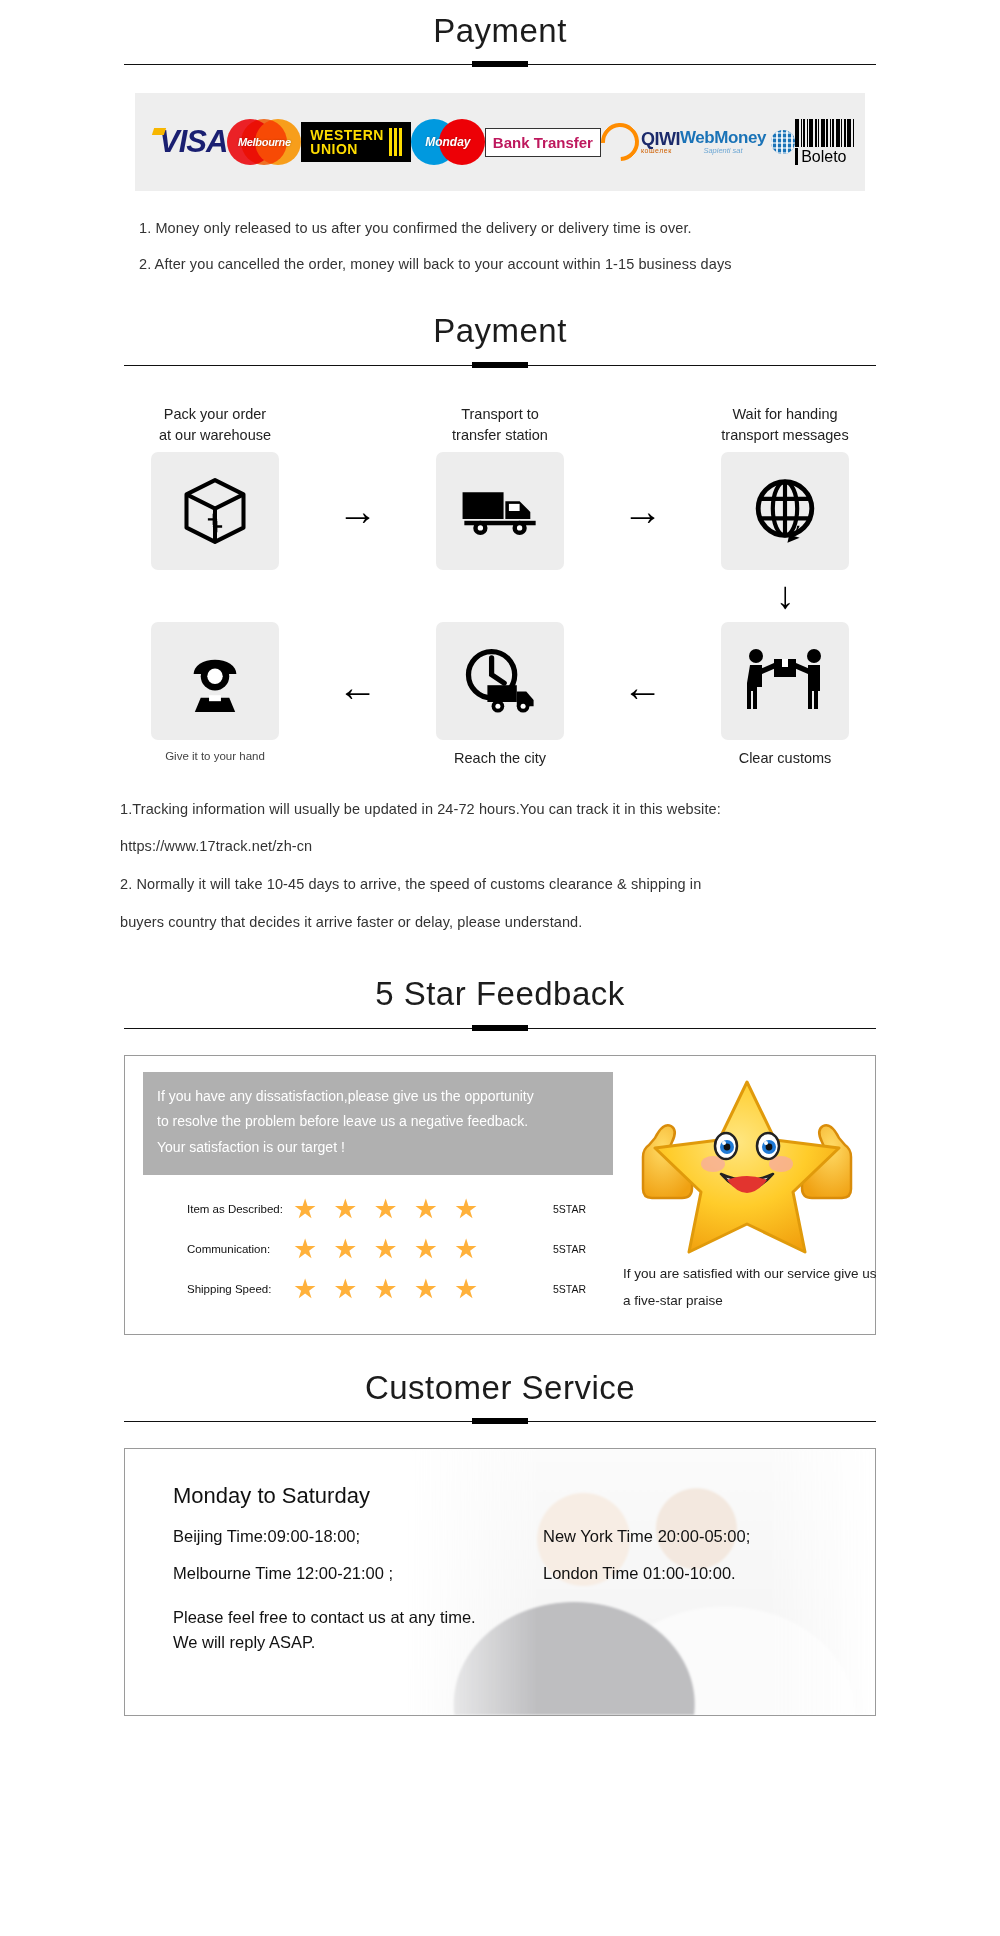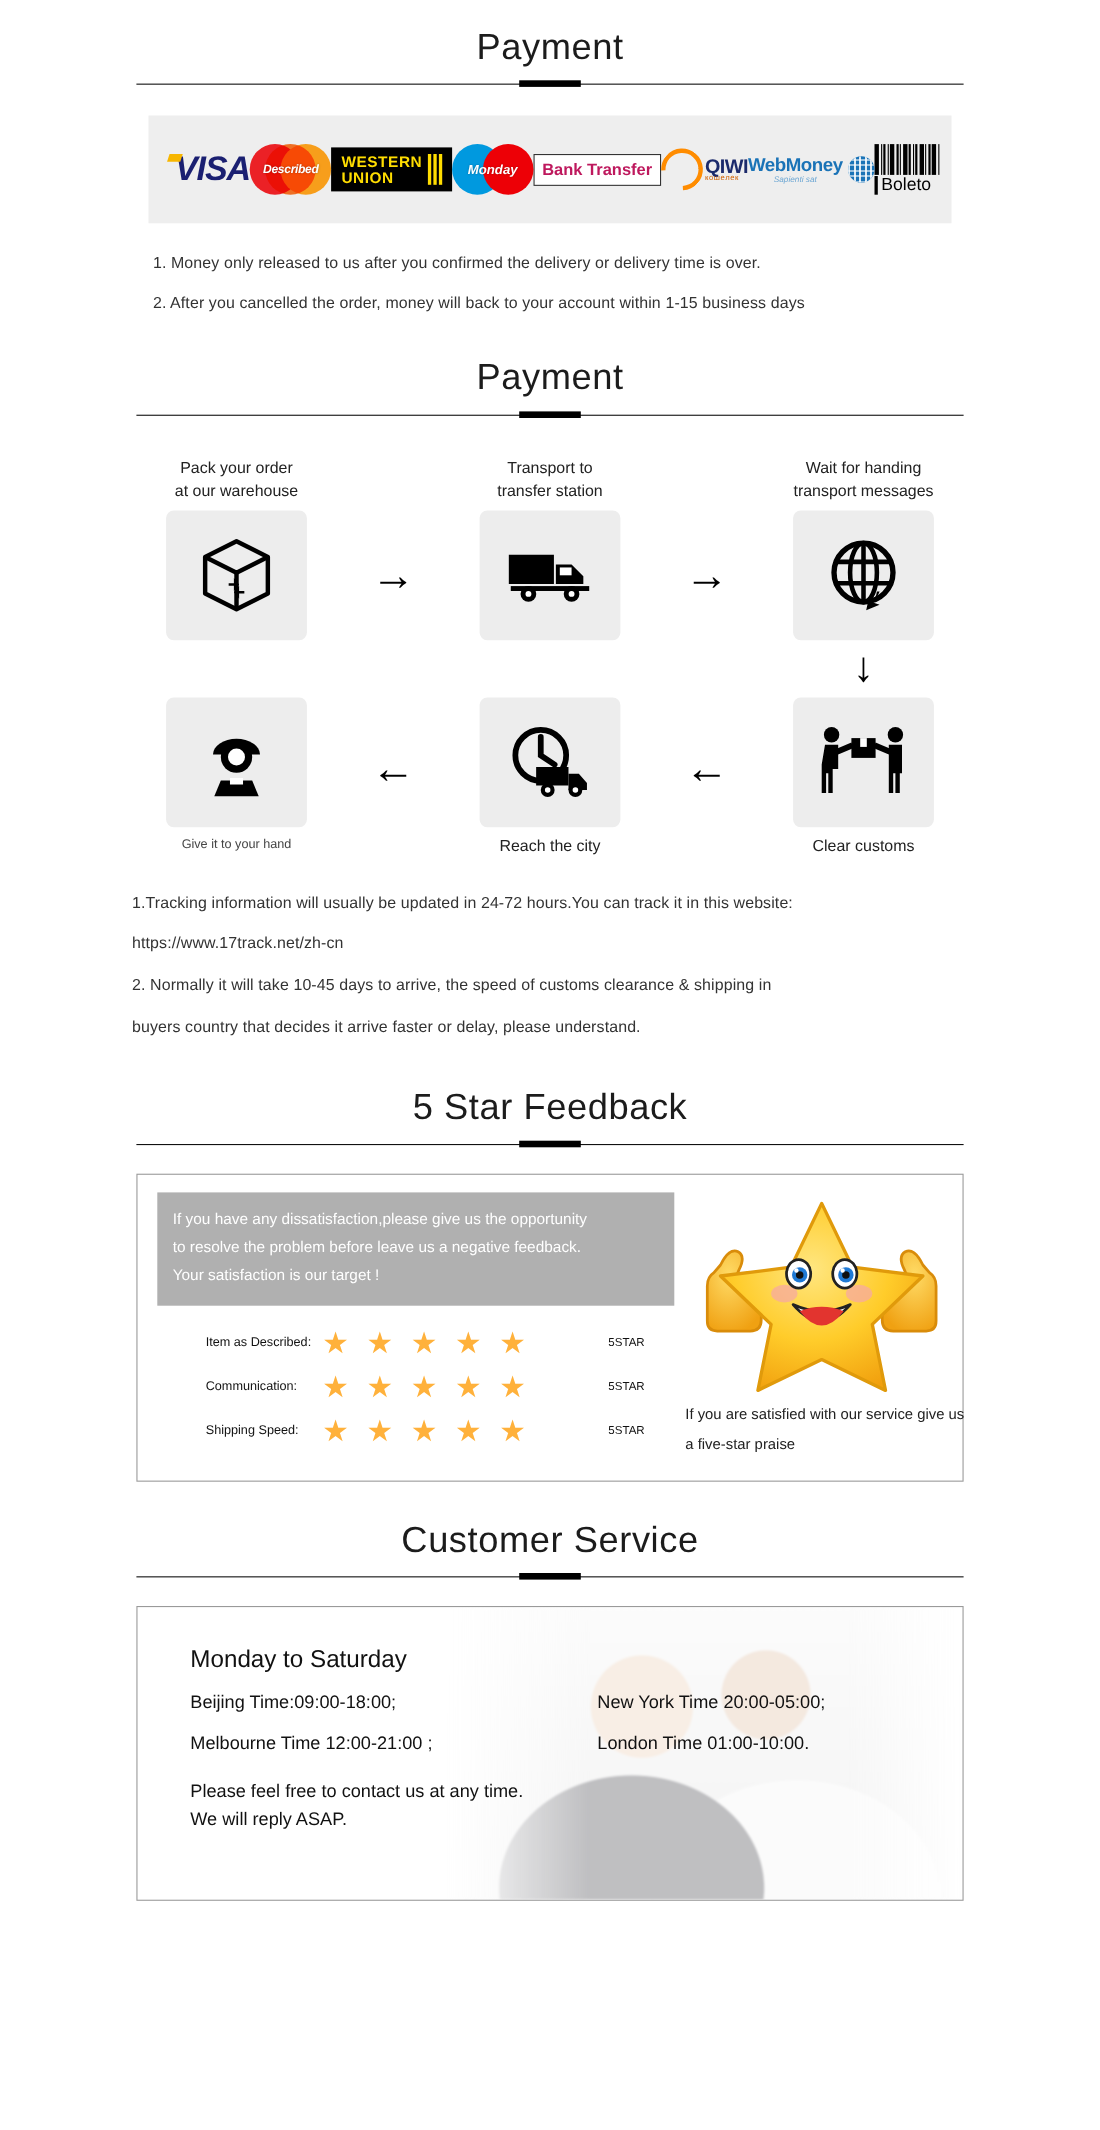--- a/index.html
+++ b/index.html
@@ -13,21 +13,21 @@
     font-family: "Liberation Sans", sans-serif;
     color: #222;
     -webkit-font-smoothing: antialiased;
   }
 
   .page { width: 1000px; position: relative; }
 
   
   .section-head {
     text-align: center;
-    margin: 16px;
+    margin: 4px;
     padding-top: 6px;
   }
   .section-head .title {
     font-size: 33px;
     font-weight: 400;
     letter-spacing: 0.5px;
     color: #1c1c1c;
     line-height: 1.25;
     font-family: "Liberation Sans", sans-serif;
   }
@@ -314,21 +314,21 @@
 
     <div class="logo">
       <span class="visa">VISA</span>
     </div>
 
     <div class="logo">
       <span class="mc">
         <i class="c red"></i>
         <i class="c orange"></i>
         <i class="c ovl"></i>
-        <span class="txt">Described</span>
+        <span class="txt">Melbourne</span>
       </span>
     </div>
 
     <div class="logo">
       <span class="wu">
         <span class="wu-txt">
           <span style="display:block">WESTERN</span>
           <span style="display:block">UNION</span>
         </span>
         <span class="wu-bars">

